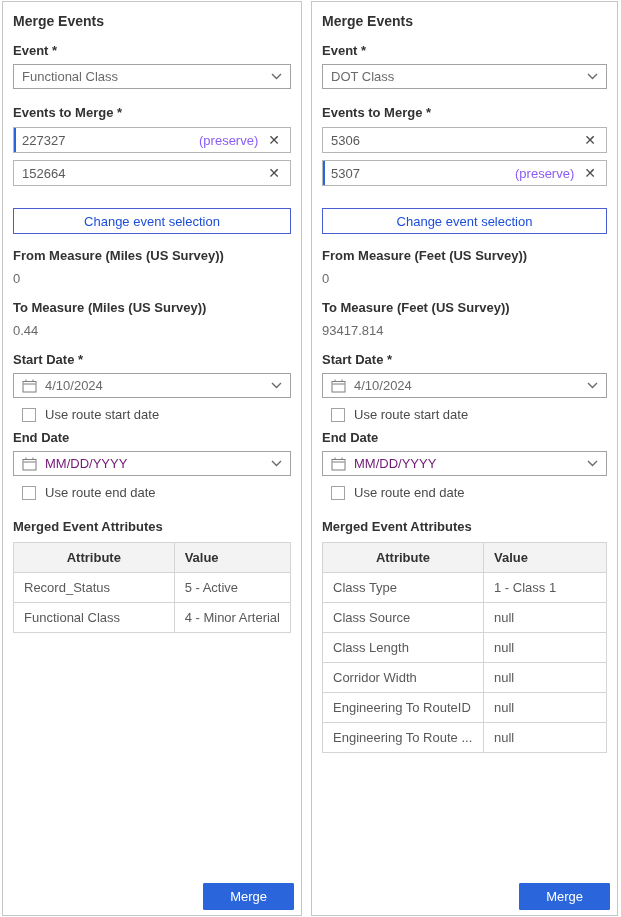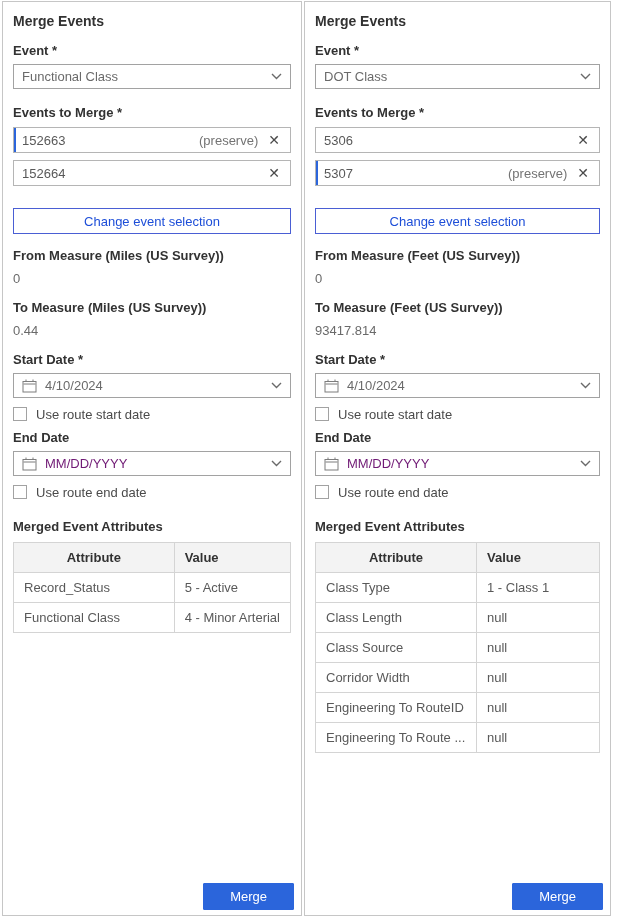--- a/index.html
+++ b/index.html
@@ -2,21 +2,21 @@
 <html><head>
 <meta charset="utf-8">
 <style>
   html,body { margin:0; padding:0; background:#ffffff; }
   body {
     width:621px; height:917px; overflow:hidden;
     font-family:"Liberation Sans", sans-serif;
     font-size:13px; color:#323232;
     -webkit-font-smoothing:antialiased;
   }
-  .wrap { display:flex; gap:2px; padding:1px 0 0 2px; }
+  .wrap { display:flex; gap:9px; padding:1px 0 0 2px; }
   .panel {
     box-sizing:border-box; background:#fff;
     border:1px solid #c6c6c6; height:915px; position:relative;
     padding:0 10px;
   }
   .panel-left  { width:300px; }
   .panel-right { width:307px; }
 
   .panel-title { padding-top:11px; font-size:14px; font-weight:700; color:#323232; }
 
@@ -33,36 +33,36 @@
   .chev { flex:0 0 auto; display:flex; align-items:center; }
 
   .event-row {
     margin-top:7px; height:26px; box-sizing:border-box;
     border:1px solid #b5b5b5; background:#fff;
     display:flex; align-items:center; padding:0 8px;
     color:#595959;
   }
   .event-row.preserve { box-shadow:inset 2px 0 0 #2b65db; }
   .event-row .grow { flex:1 1 auto; }
-  .preserve-txt { color:#737373; margin-right:8px; }
+  .preserve-txt { color:#8b5cf6; margin-right:8px; }
   .x-btn {
     flex:0 0 auto; color:#4a4a4a; font-size:14px; line-height:14px;
     cursor:pointer; padding:1px 2px; font-family:"DejaVu Sans", sans-serif;
   }
 
   .outline-btn {
     margin-top:22px; height:26px; box-sizing:border-box; width:100%;
     border:1px solid #4a5ed4; color:#1d4ed8; background:#fff;
     font-size:13px; font-family:inherit; cursor:pointer;
     display:flex; align-items:center; justify-content:center;
   }
 
   .ro-value { margin-top:8px; color:#6a6a6a; }
 
-  .cb-row { margin-top:9px; display:flex; gap:9px; color:#4a4a4a; cursor:pointer; }
+  .cb-row { margin-top:9px; display:flex; align-items:center; gap:9px; color:#4a4a4a; cursor:pointer;margin-left:9px; }
   .cb {
     width:14px; height:14px; box-sizing:border-box;
     border:1px solid #a2a2a2; background:#fff; flex:0 0 auto;
   }
   .cb-label { color:#4a4a4a; }
 
   .date-box .cal { margin-right:8px; display:flex; align-items:center; }
   .date-placeholder { color:#701a75; }
   .date-value { color:#6a6a6a; }
 
@@ -101,21 +101,21 @@
       <span class="chev">
         <svg width="11" height="7" viewBox="0 0 11 7">
             <path d="M1 1 L5.5 5.5 L10 1" stroke="#6a6a6a" stroke-width="1.4" fill="none"></path>
           </svg>
       </span>
     </div>
 
     <div class="field-label tight">Events to Merge *</div>
 
     <div class="event-row preserve">
-      <span class="grow">152663</span>
+      <span class="grow">227327</span>
       <span class="preserve-txt">(preserve)</span>
       <span class="x-btn">✕</span>
     </div>
     <div class="event-row">
       <span class="grow">152664</span>
       <span class="preserve-txt"></span>
       <span class="x-btn">✕</span>
     </div>
 
     <button class="outline-btn">Change event selection</button>
@@ -278,25 +278,25 @@
           <th class="col-attr">Attribute</th>
           <th>Value</th>
         </tr>
       </thead>
       <tbody>
         <tr>
           <td>Class Type</td>
           <td>1 - Class 1</td>
         </tr>
         <tr>
+          <td>Class Source</td>
+          <td>null</td>
+        </tr>
+        <tr>
           <td>Class Length</td>
-          <td>null</td>
-        </tr>
-        <tr>
-          <td>Class Source</td>
           <td>null</td>
         </tr>
         <tr>
           <td>Corridor Width</td>
           <td>null</td>
         </tr>
         <tr>
           <td>Engineering To RouteID</td>
           <td>null</td>
         </tr>

